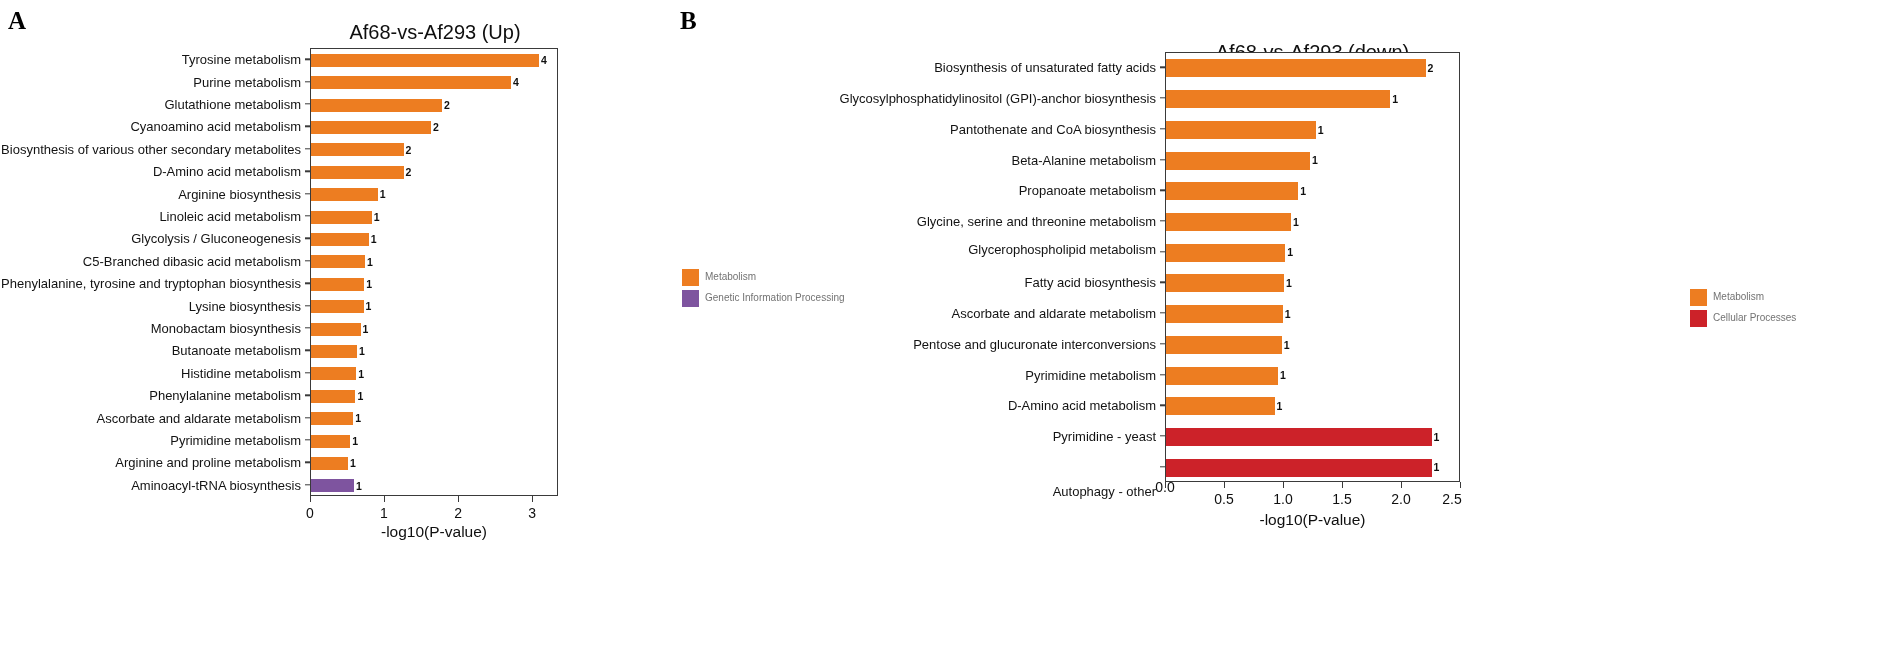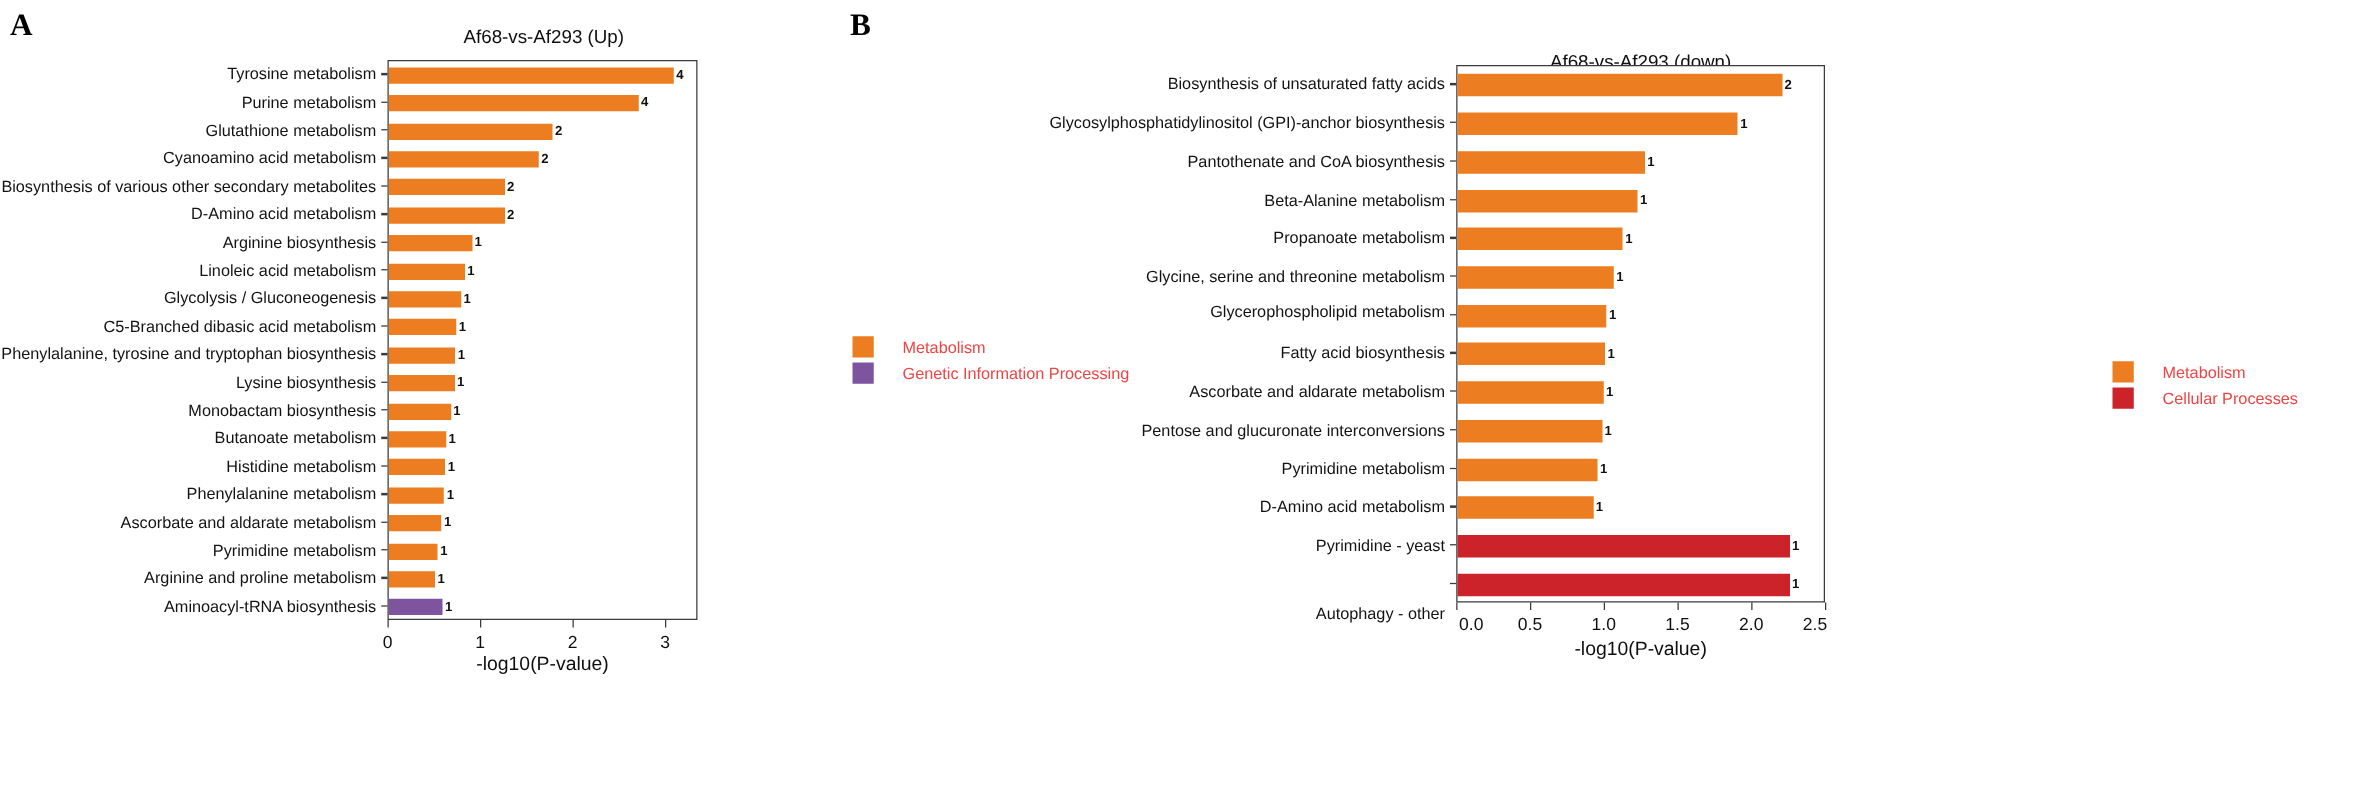--- a/index.html
+++ b/index.html
@@ -14,21 +14,21 @@
     position:absolute;
     font-family:"Liberation Serif",serif;
     font-weight:bold;
     font-size:25px;
     color:#000;
     line-height:1;
   }
 
   .chart-title{
     position:absolute;
-    font-size:15px;
+    font-size:20px;
     color:#0f0f0f;
     white-space:nowrap;
     text-align:center;
     line-height:1;
   }
 
   
   .plot-frame{
     position:absolute;
     border:1.6px solid #3a3a3a;
@@ -112,23 +112,23 @@
     align-items:center;
     margin-bottom:3px;
     height:18px;
   }
   .legend-swatch{
     width:17px;height:17px;
     display:inline-block;
     flex:0 0 auto;
   }
   .legend-label{
-    font-size:13px;
-    color:#ef4444;
-    margin-left:23px;
+    font-size:10px;
+    color:#737373;
+    margin-left:6px;
     white-space:nowrap;
     line-height:1;
   }
 </style>
 </head>
 <body>
 
 <div class="figure">
 
   <div class="panel panel-a">
@@ -379,21 +379,21 @@
         <div class="tick-mark" style="top: 374.5px; left: 210px;"></div>
         <div class="cat-label" style="top: 405.214px; right: 745px;">D-Amino acid metabolism</div>
         <div class="tick-mark" style="top: 405.214px; left: 210px;"></div>
         <div class="cat-label" style="top: 435.929px; right: 745px;">Pyrimidine - yeast</div>
         <div class="tick-mark" style="top: 435.929px; left: 210px;"></div>
         <div class="cat-label" style="top: 466.643px; right: 745px; margin-top: 24px;">Autophagy - other</div>
         <div class="tick-mark" style="top: 466.643px; left: 210px;"></div>
       </div>
     <div id="xaxis-b">
         <div class="xtick" style="left: 215px; top: 482px;"></div>
-        <div class="xticklabel" style="left: 215px; top: 492px; margin-left: 12px;">0.0</div>
+        <div class="xticklabel" style="left: 215px; top: 480px;">0.0</div>
         <div class="xtick" style="left: 274px; top: 482px;"></div>
         <div class="xticklabel" style="left: 274px; top: 492px;">0.5</div>
         <div class="xtick" style="left: 333px; top: 482px;"></div>
         <div class="xticklabel" style="left: 333px; top: 492px;">1.0</div>
         <div class="xtick" style="left: 392px; top: 482px;"></div>
         <div class="xticklabel" style="left: 392px; top: 492px;">1.5</div>
         <div class="xtick" style="left: 451px; top: 482px;"></div>
         <div class="xticklabel" style="left: 451px; top: 492px;">2.0</div>
         <div class="xtick" style="left: 510px; top: 482px;"></div>
         <div class="xticklabel" style="left: 502px; top: 492px;">2.5</div>

